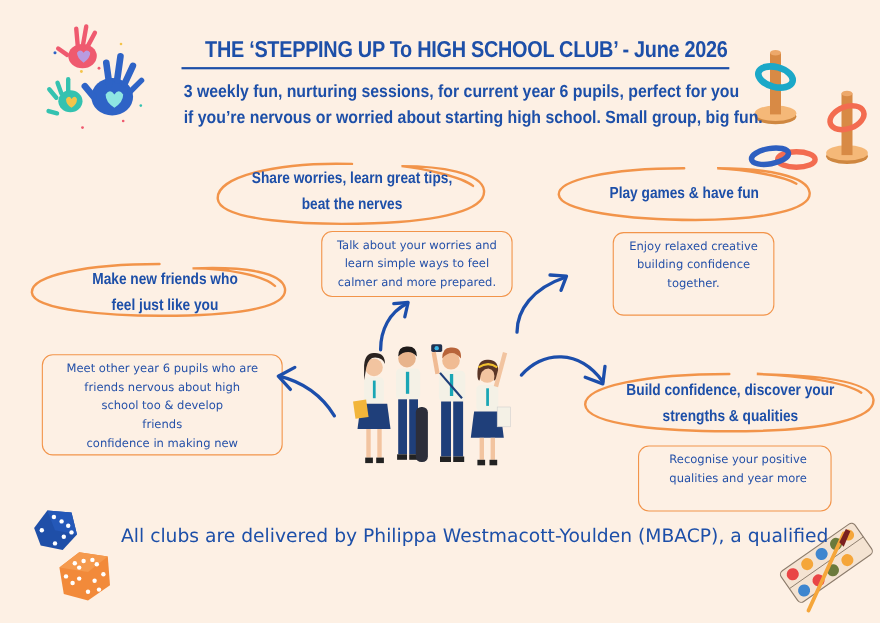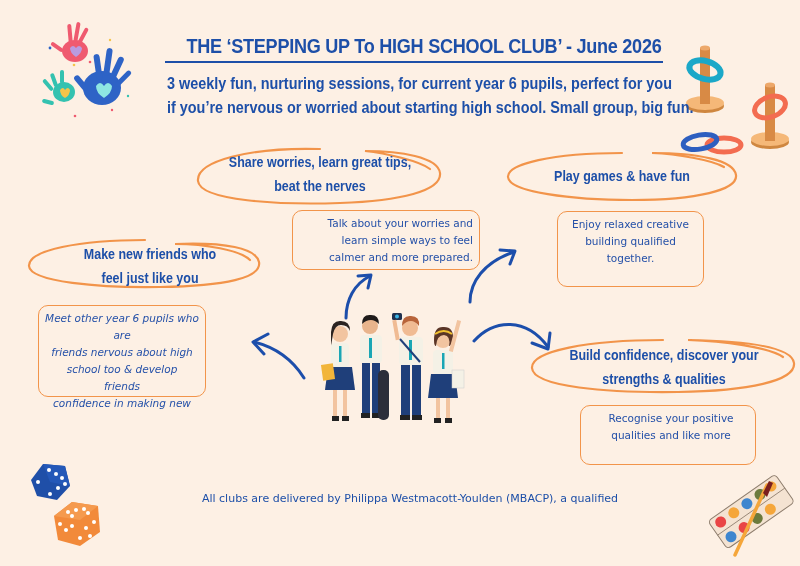--- a/index.html
+++ b/index.html
@@ -55,24 +55,24 @@
       border-radius: 10px;
       background: #fdf0e4;
       text-align: center;
       font-family: "DejaVu Sans", sans-serif;
       font-size: 10.5px;
       line-height: 17px;
       color: #2450a8;
       padding: 4px 6px;
     }
     .footer {
-      left: 110px; top: 488px; width: 600px;
+      left: 110px; top: 478px; width: 600px;
       text-align: center;
       font-family: "DejaVu Sans", sans-serif;
-      font-size: 11px;
+      font-size: 17px;
       line-height: 21.5px;
       color: #1d4fa8;
     }
     .footer div { white-space: nowrap; }
     svg { position: absolute; overflow: visible; }
   </style>
 </head>
 <body>
 
 <svg style="left:30px;top:18px;width:120px;height:100px;" viewBox="0 0 120 100">
@@ -160,40 +160,40 @@
 </div>
 <div class="abs heading" style="left:35px;top:242px;width:230px;">
   <div>Make new friends who</div>
   <div>feel just like you</div>
 </div>
 <div class="abs heading" style="left:528px;top:343px;width:272px;">
   <div>Build confidence, discover your</div>
   <div>strengths &amp; qualities</div>
 </div>
 
-<div class="abs desc" style="left:292px;top:210px;width:188px;height:60px;text-align:right;">
+<div class="abs desc" style="left:292px;top:210px;width:174px;height:60px;">
   <div>Talk about your worries and</div>
   <div>learn simple ways to feel</div>
   <div>calmer and more prepared.</div>
 </div>
 <div class="abs desc" style="left:557px;top:211px;width:147px;height:76px;">
   <div>Enjoy relaxed creative</div>
-  <div>building qualified</div>
+  <div>building confidence</div>
   <div>together.</div>
 </div>
-<div class="abs desc" style="left:38px;top:305px;width:168px;height:92px;font-style:italic;">
+<div class="abs desc" style="left:38px;top:322px;width:219px;height:92px;">
   <div>Meet other year 6 pupils who are</div>
   <div>friends nervous about high</div>
   <div>school too &amp; develop</div>
   <div>friends</div>
   <div>confidence in making new</div>
 </div>
 <div class="abs desc" style="left:580px;top:405px;width:176px;height:60px;padding-left:12px;">
   <div>Recognise your positive</div>
-  <div>qualities and like more</div>
+  <div>qualities and year more</div>
 </div>
 
 <svg style="left:340px;top:270px;width:40px;height:50px;" viewBox="0 0 40 50">
   <path d="M6 48 C 6 30, 14 14, 30 6" fill="none" stroke="#1c4eab" stroke-width="3" stroke-linecap="round"></path>
   <path d="M18 6 L 31 5 L 28 18" fill="none" stroke="#1c4eab" stroke-width="3" stroke-linecap="round" stroke-linejoin="round"></path>
 </svg>
 <svg style="left:462px;top:246px;width:60px;height:60px;" viewBox="0 0 60 60">
   <path d="M8 56 C 8 36, 22 16, 52 6" fill="none" stroke="#1c4eab" stroke-width="3" stroke-linecap="round"></path>
   <path d="M38 4 L 53 5 L 48 18" fill="none" stroke="#1c4eab" stroke-width="3" stroke-linecap="round" stroke-linejoin="round"></path>
 </svg>

